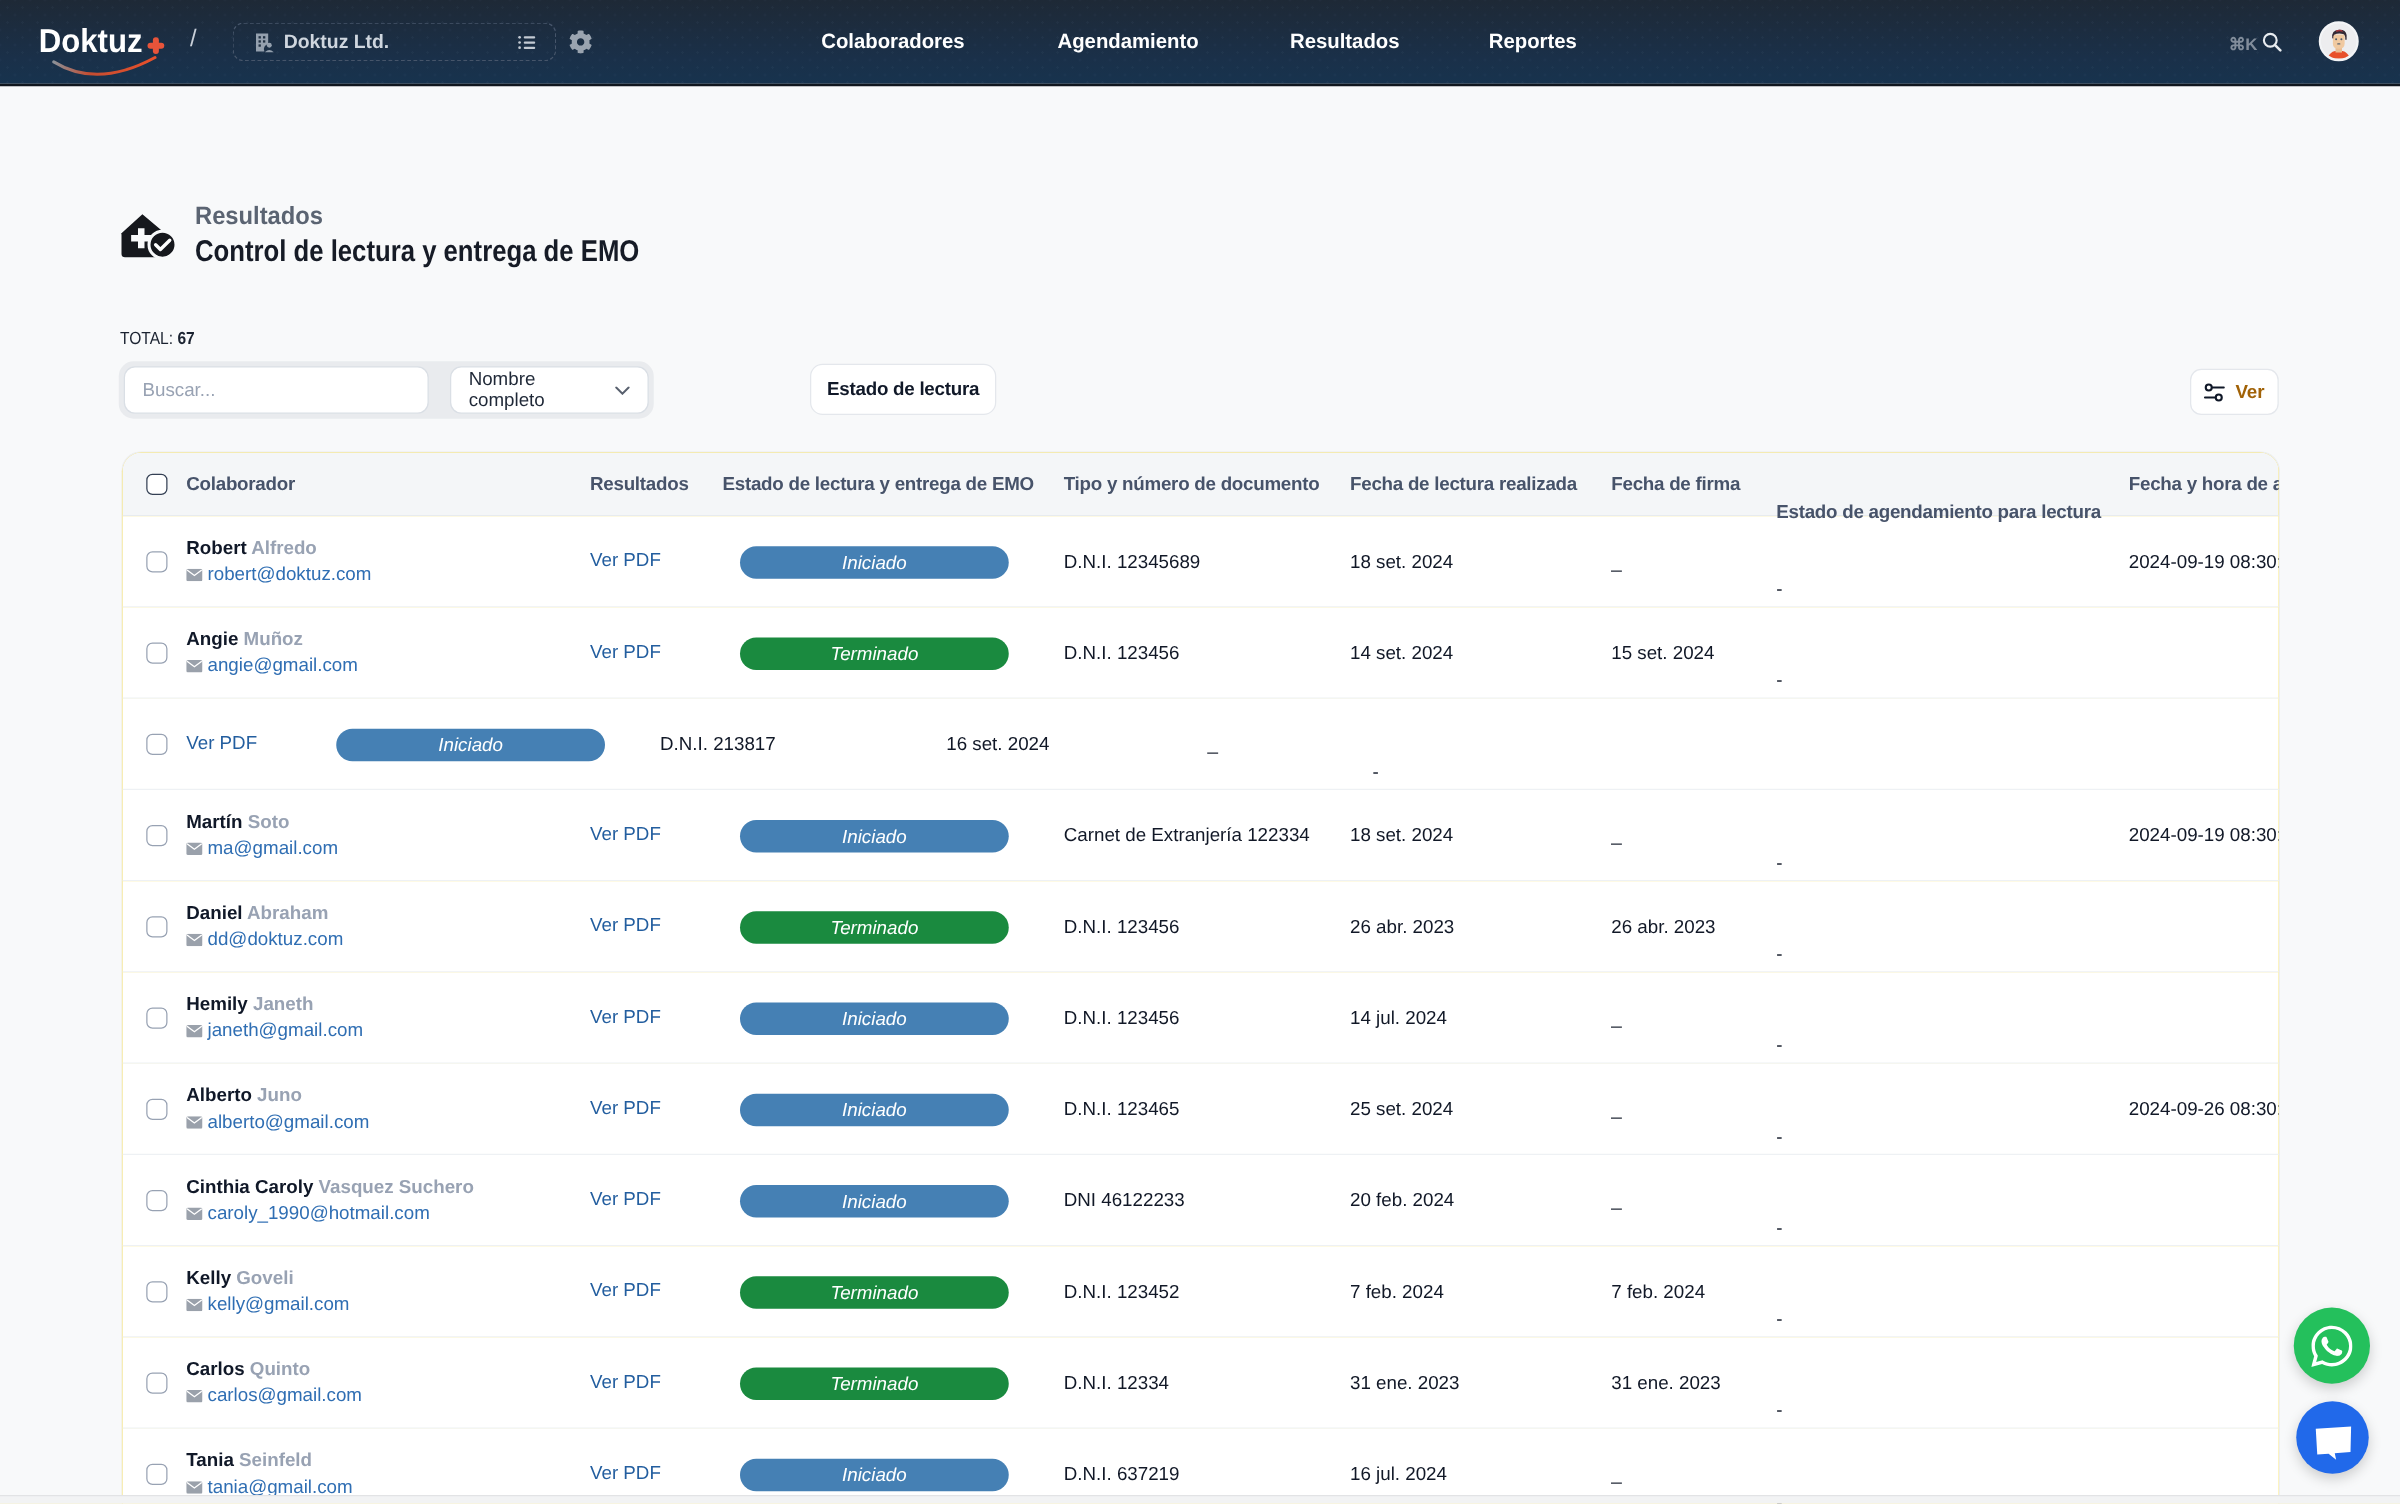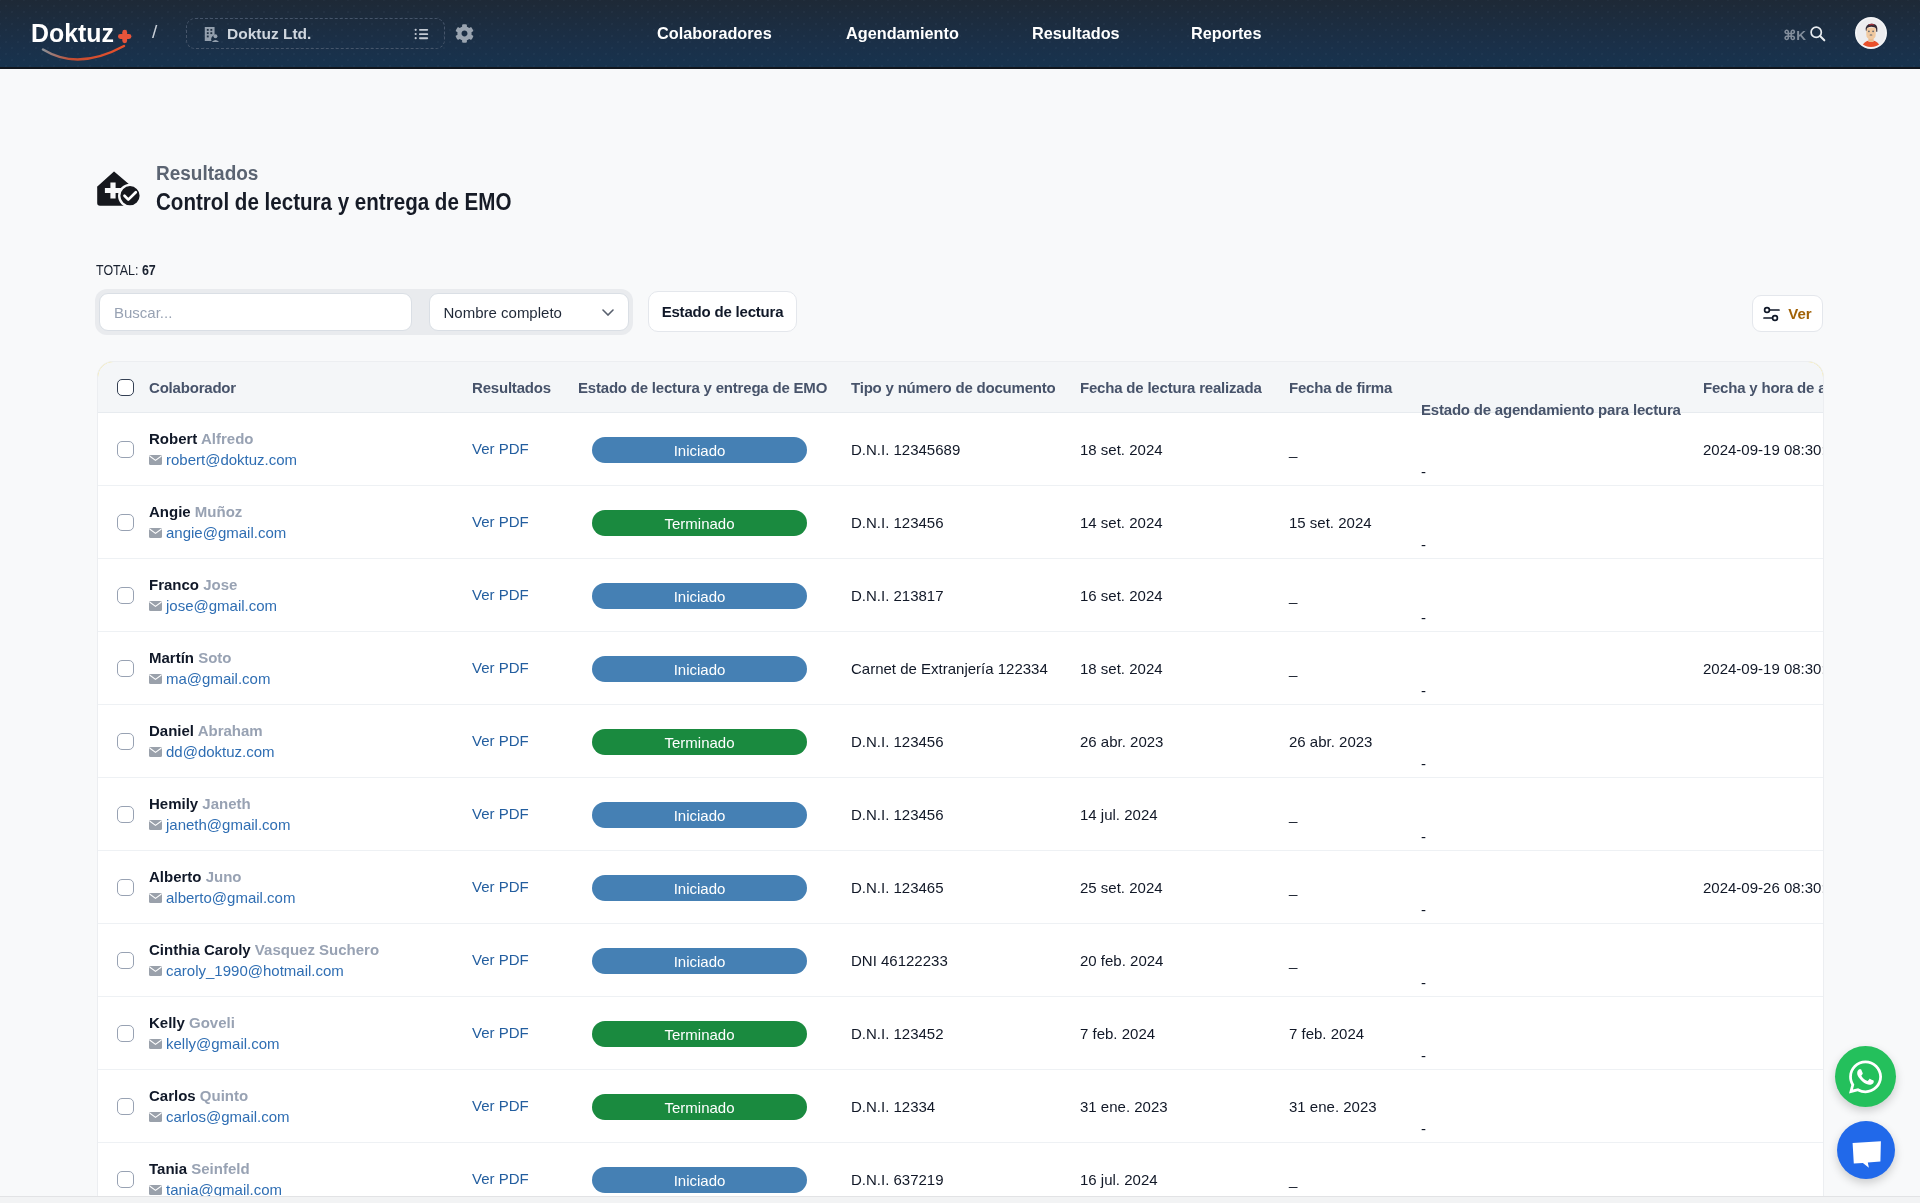--- a/index.html
+++ b/index.html
@@ -33,21 +33,21 @@
   .hicon { position:absolute; left:93px; top:166px; width:48px; height:48px; }
   .ptitle { position:absolute; left:156px; top:162px; font-size:20px; font-weight:700; color:#5b6472;
     transform:scaleX(.95); transform-origin:left; }
   .psub   { position:absolute; left:156px; top:188px; font-size:24px; font-weight:700; color:#161b26;
     transform:scaleX(.857); transform-origin:left; }
   .total  { position:absolute; left:96px; top:262px; font-size:14px; color:#1a2230;
     transform:scaleX(.89); transform-origin:left; }
   .total b { font-weight:700; }
 
   
-  .filtergroup { position:absolute; left:95px; top:289px; width:538px; height:46px;
+  .filtergroup { position:absolute; left:95px; top:289px; width:428px; height:46px;
     background:#e9ebee; border-radius:12px; display:flex; padding:4px; gap:17px; }
   .finput { width:320px; height:38px; background:#fff; border:1px solid #dadfe5; border-radius:9px;
     display:flex; align-items:center; padding:0 14px; color:#98a2b3; font-size:15px; }
   .fselect { width:205px; height:38px; background:#fff; border:1px solid #dadfe5; border-radius:9px;
     display:flex; align-items:center; padding:0 14px; color:#1f2837; font-size:15px; font-weight:500; justify-content:space-between; }
   .btn-estado { position:absolute; left:648px; top:291px; width:149px; height:41px; background:#fff; letter-spacing:-.2px;
     border:1px solid #e4e7ec; border-radius:10px; display:flex; align-items:center; justify-content:center;
     font-size:15px; font-weight:600; color:#101828; }
   .btn-ver { position:absolute; left:1752px; top:295px; width:71px; height:37px; background:#fff;
     border:1px solid #e4e7ec; border-radius:9px; display:flex; align-items:center; justify-content:center;
@@ -69,21 +69,21 @@
   .c-firma { width:132px; flex:none; }
   .c-eag   { width:282px; flex:none;margin-top:44px; }
   .c-fhora { width:200px; flex:none; }
   .cb { width:17px; height:17px; border:1.5px solid #98a2b3; border-radius:5px; background:#fff; }
   .thead .cb { border-color:#344054; }
   .name { font-size:15px; font-weight:700; color:#101828; }
   .name span { color:#98a2b3; }
   .email { font-size:15px; color:#2f6eb3; margin-top:4px; display:flex; align-items:center; gap:4px; }
   .verpdf { color:#235e9f; font-size:15px; font-weight:500; }
   .pill { width:215px; height:26px; margin:2px 0 0 14px; border-radius:13px; color:#fff; font-size:15px;
-    display:flex; align-items:center; justify-content:center; }
+    display:flex; align-items:center; justify-content:center;font-style:italic; }
   .pill.ini { background:#4580b4; }
   .pill.ter { background:#1a8a3f; }
   .cell { font-size:15px; color:#111827; }
 
   
   .fab { position:absolute; border-radius:50%; display:flex; align-items:center; justify-content:center;
     box-shadow:0 4px 10px rgba(0,0,0,.18); }
   .fab.wa { left:1835px; top:1046px; width:61px; height:61px; background:#24c05c; }
   .fab.chat { left:1837px; top:1121px; width:58px; height:58px; background:#2169ea; }
 
@@ -239,27 +239,20 @@
     <div class="c-tipo cell">D.N.I. 123456</div>
     <div class="c-flect cell">14 set. 2024</div>
     <div class="c-firma cell">15 set. 2024</div>
     <div class="c-eag cell">-</div>
     <div class="c-fhora cell"></div>
   </div>
   <div class="row">
     <div class="c-check">
           <div class="cb"></div>
         </div>
-    <div class="c-colab">
-      <div class="name">Franco <span>Jose</span></div>
-      <div class="email"><svg width="13" height="10" viewBox="0 0 13 10" style="flex:none">
-              <rect x="0" y="0" width="13" height="10" rx="1.5" fill="#9aa1ab"></rect>
-              <path d="M0.6 1 L6.5 5.4 L12.4 1" fill="none" stroke="#fff" stroke-width="1.1"></path>
-            </svg>jose@gmail.com</div>
-    </div>
     <div class="c-res"><span class="verpdf">Ver PDF</span></div>
     <div class="c-est">
           <div class="pill ini">Iniciado</div>
         </div>
     <div class="c-tipo cell">D.N.I. 213817</div>
     <div class="c-flect cell">16 set. 2024</div>
     <div class="c-firma cell">_</div>
     <div class="c-eag cell">-</div>
     <div class="c-fhora cell"></div>
   </div>

